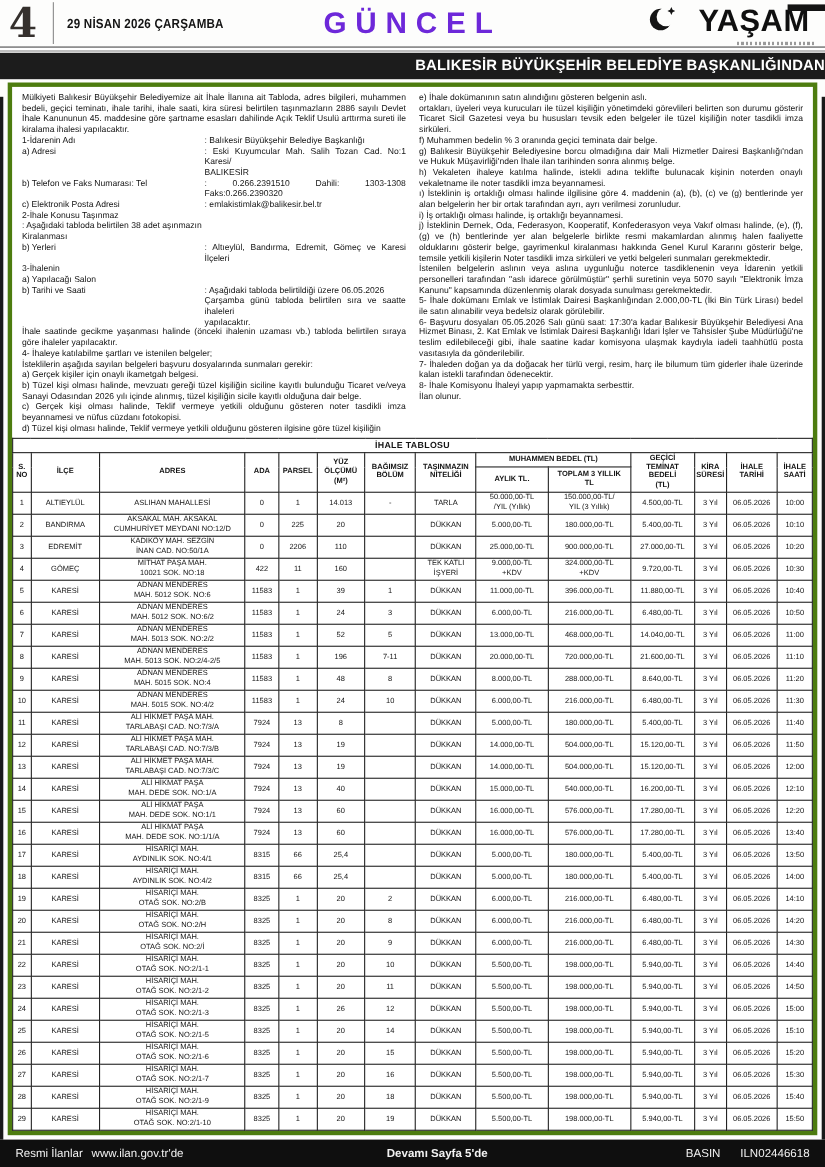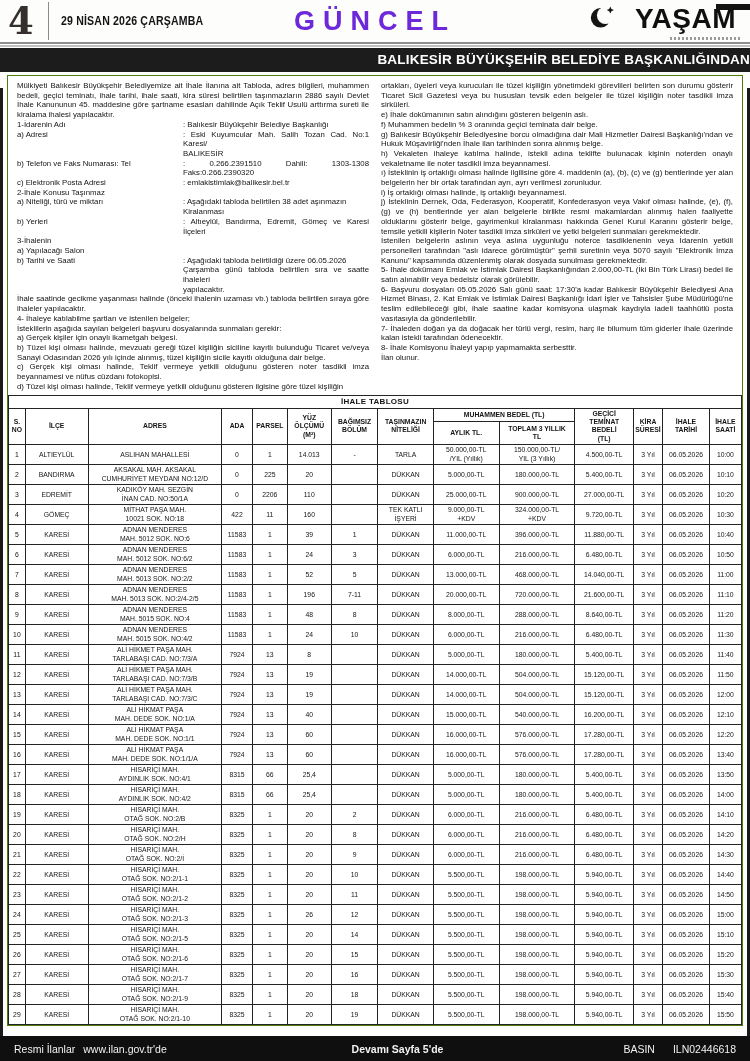--- a/index.html
+++ b/index.html
@@ -23,21 +23,21 @@
 
   
   .banner { background:var(--banner-bg,#1c1c1c); color:#ffffff; text-align:right; padding:4px 0 5px; }
   .banner .l1, .banner .l2 { font-size:13.5px; font-weight:bold; letter-spacing:0.2px; line-height:15px; }
 
   
   .frame-l, .frame-r { position:absolute; top:88px; bottom:25px; width:3px; background:#191919; }
   .frame-l { left:0; } .frame-r { right:0; }
 
   
-  .content { margin:3px 7px 0; border:1px solid #4d7c0f; background:#ffffff; }
+  .content { margin:3px 7px 0; border:4px solid #4d7c0f; background:#ffffff; }
   .cols { display:flex; gap:12px; padding:5px 9px 3px; font-size:7.8px; line-height:9.7px; text-align:justify; }
   .col { flex:1 1 0; min-width:0; }
   p.bp { margin:0; }
   .inforow { display:flex; }
   .ilabel { flex:0 0 166px; }
   .ivalue { flex:1; white-space:pre-line; }
 
   
   .tbl { width:100%; border-collapse:collapse; table-layout:fixed; font-size:6.8px; line-height:8.2px; }
   .tbl th, .tbl td { border:1px solid #242424; text-align:center; vertical-align:middle;
@@ -112,21 +112,20 @@
               <span class="ilabel">c) Elektronik Posta Adresi</span>
               <span class="ivalue">: emlakistimlak@balikesir.bel.tr</span>
             </div>
 
             <div class="inforow">
               <span class="ilabel">2-İhale Konusu Taşınmaz</span>
               <span class="ivalue"></span>
             </div>
 
             <div class="inforow">
-              <span class="ilabel">a) Niteliği, türü ve miktarı</span>
               <span class="ivalue">: Aşağıdaki tabloda belirtilen 38 adet aşınmazın
 Kiralanması</span>
             </div>
 
             <div class="inforow">
               <span class="ilabel">b) Yerleri</span>
               <span class="ivalue">: Altıeylül, Bandırma, Edremit, Gömeç ve Karesi İlçeleri</span>
             </div>
 
             <div class="inforow">
@@ -158,23 +157,23 @@
             <p class="bp">b) Tüzel kişi olması halinde, mevzuatı gereği tüzel kişiliğin siciline kayıtlı bulunduğu Ticaret ve/veya Sanayi Odasından 2026 yılı içinde alınmış, tüzel kişiliğin sicile kayıtlı olduğuna dair belge.</p>
 
             <p class="bp">c) Gerçek kişi olması halinde, Teklif vermeye yetkili olduğunu gösteren noter tasdikli imza beyannamesi ve nüfus cüzdanı fotokopisi.</p>
 
             <p class="bp">d) Tüzel kişi olması halinde, Teklif vermeye yetkili olduğunu gösteren ilgisine göre tüzel kişiliğin</p>
           </div>
       </div>
       <div class="col">
         <div>
 
+            <p class="bp">e) İhale dokümanının satın alındığını gösteren belgenin aslı.</p>
+
             <p class="bp">ortakları, üyeleri veya kurucuları ile tüzel kişiliğin yönetimdeki görevlileri belirten son durumu gösterir Ticaret Sicil Gazetesi veya bu hususları tevsik eden belgeler ile tüzel kişiliğin noter tasdikli imza sirküleri.</p>
-
-            <p class="bp">e) İhale dokümanının satın alındığını gösteren belgenin aslı.</p>
 
             <p class="bp">f) Muhammen bedelin % 3 oranında geçici teminata dair belge.</p>
 
             <p class="bp">g) Balıkesir Büyükşehir Belediyesine borcu olmadığına dair Mali Hizmetler Dairesi Başkanlığı'ndan ve Hukuk Müşavirliği'nden İhale ilan tarihinden sonra alınmış belge.</p>
 
             <p class="bp">h) Vekaleten ihaleye katılma halinde, istekli adına teklifte bulunacak kişinin noterden onaylı vekaletname ile noter tasdikli imza beyannamesi.</p>
 
             <p class="bp">ı) İsteklinin iş ortaklığı olması halinde ilgilisine göre 4. maddenin (a), (b), (c) ve (g) bentlerinde yer alan belgelerin her bir ortak tarafından ayrı, ayrı verilmesi zorunludur.</p>
 
             <p class="bp">i) İş ortaklığı olması halinde, iş ortaklığı beyannamesi.</p>

